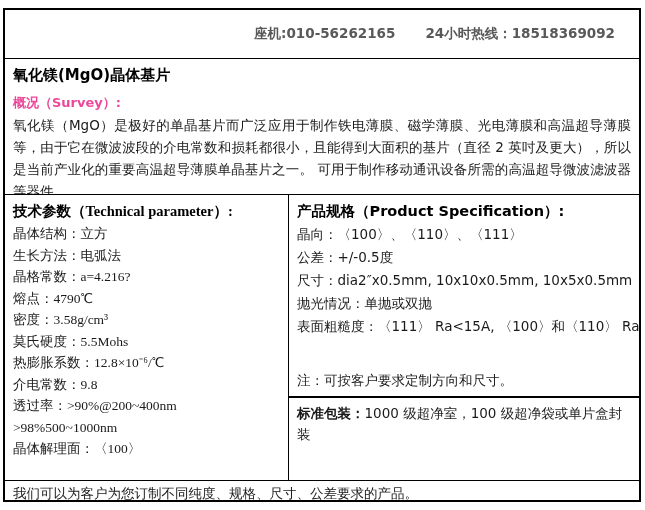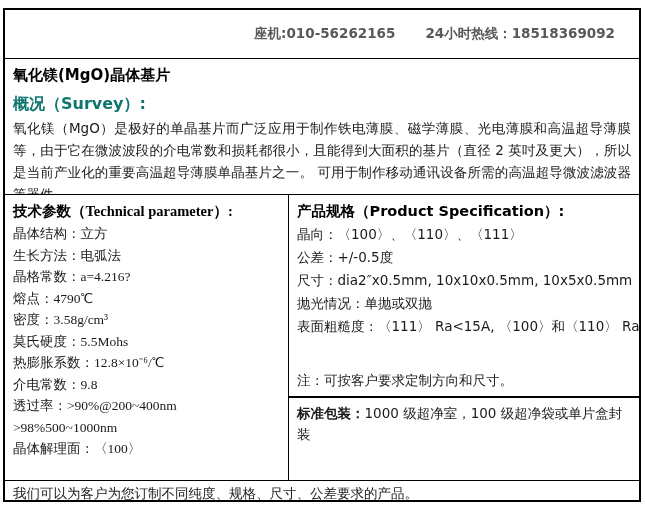--- a/index.html
+++ b/index.html
@@ -27,21 +27,21 @@
     color:#595959; font-weight:bold; font-size:13.5px;
   }
   
   .intro {
     height:136px;
     border-bottom:1px solid #000;
     padding:3px 8px 0 8px;
     overflow:hidden;
   }
   .doc-title { font-size:15px; font-weight:bold; color:#000; padding:4px 0 6px 0; }
-  .survey-heading { font-size:16px; font-weight:bold; color:#0f766e; padding:3px 0 2px 0; }
+  .survey-heading { font-size:13px; font-weight:bold; color:#ec4899; padding:3px 0 2px 0; }
   .survey-text { font-size:13.5px; line-height:22px; color:#1a1a1a; text-align:justify; }
   
   .columns { flex:1; display:flex; min-height:0; }
   .left-col {
     width:284px; border-right:1px solid #000;
     padding:3px 8px 0 8px; overflow:hidden;font-family:Liberation Serif, serif;
   }
   .section-heading { font-size:14.5px; font-weight:bold; color:#000; line-height:23px; padding-top:2px; }
   .param-line { font-size:13.5px; line-height:21.5px; white-space:nowrap; }
   .right-col { flex:1; display:flex; flex-direction:column; min-width:0; }

